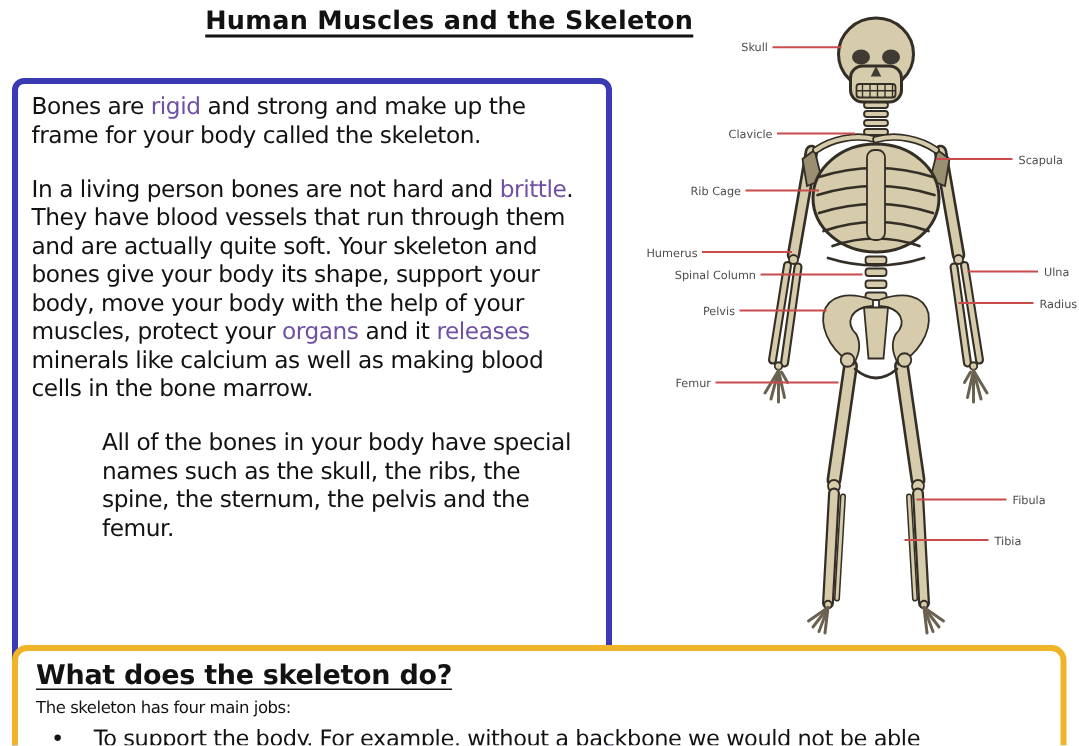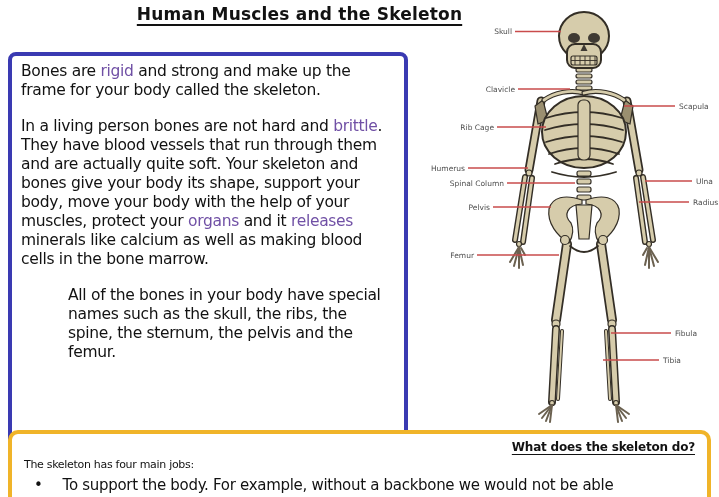--- a/index.html
+++ b/index.html
@@ -30,22 +30,22 @@
   .thin{stroke-width:1.2;}
   .rib{stroke:var(--outline); stroke-width:1.8; fill:none; stroke-linecap:round;}
   .socket{fill:#3f3a33; stroke:none;}
   .shade{fill:var(--bone-dark); stroke:var(--outline); stroke-width:1.2;}
   .bo{stroke:var(--outline); fill:none; stroke-linecap:round;}
   .bf{stroke:var(--bone); fill:none; stroke-linecap:round;}
   .digit{stroke:#6b6150; fill:none; stroke-width:2; stroke-linecap:round;}
 
   .jobs-box{position:absolute; left:8px; top:430px; width:703px; height:110px;
             border:4px solid var(--yellow); border-radius:10px; padding:5px 12px; background:#fff;}
-  .jobs-heading{font-size:12px; font-weight:700; letter-spacing:-0.2px;
-                text-decoration:underline; text-underline-offset:3px; margin:1px 0 4px;text-align:right;}
+  .jobs-heading{font-size:18px; font-weight:700; letter-spacing:-0.2px;
+                text-decoration:underline; text-underline-offset:3px; margin:1px 0 4px;}
   .jobs-intro{font-size:11px; letter-spacing:-0.3px; margin:0 0 5px;}
   .jobs-bullets{list-style:none;}
   .jobs-bullets li{display:flex; gap:20px; padding-left:10px; font-size:15px; letter-spacing:-0.3px; line-height:19px;}
   .jobs-bullets .dot{font-size:15px;}
 </style>
 </head>
 <body>
 
 <div class="page">
 

